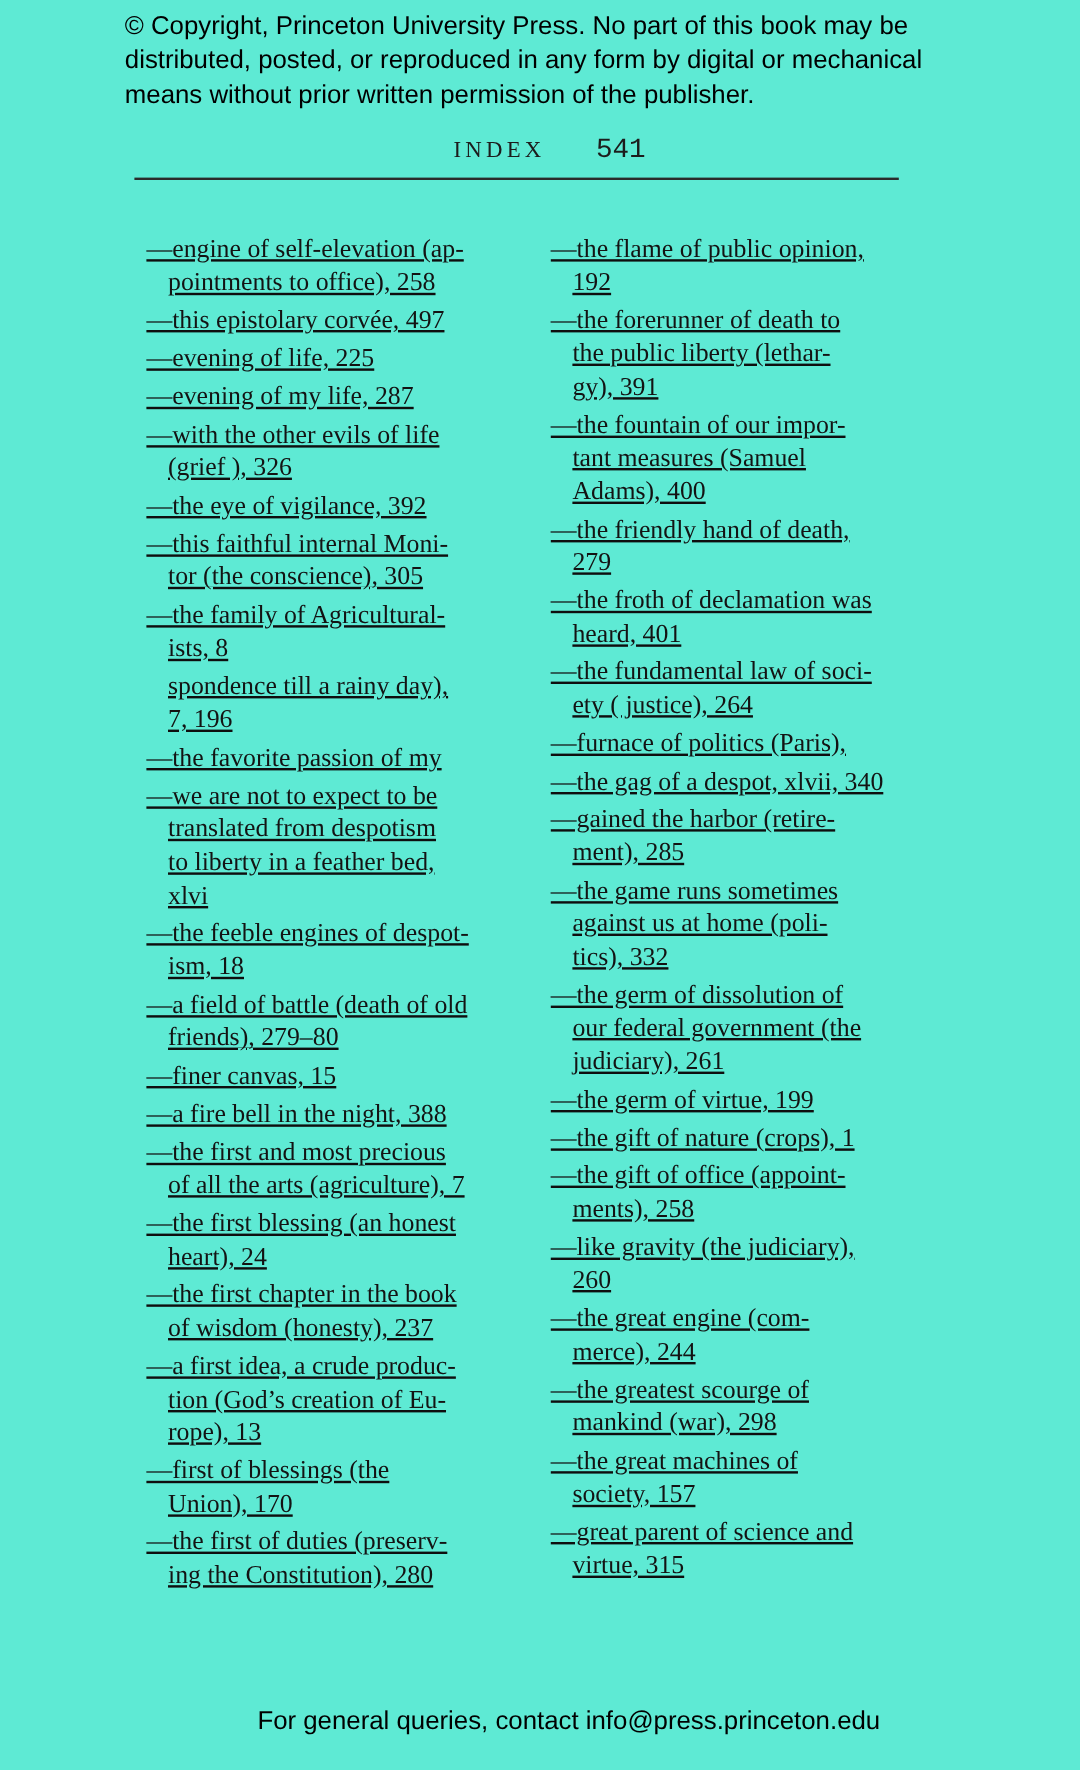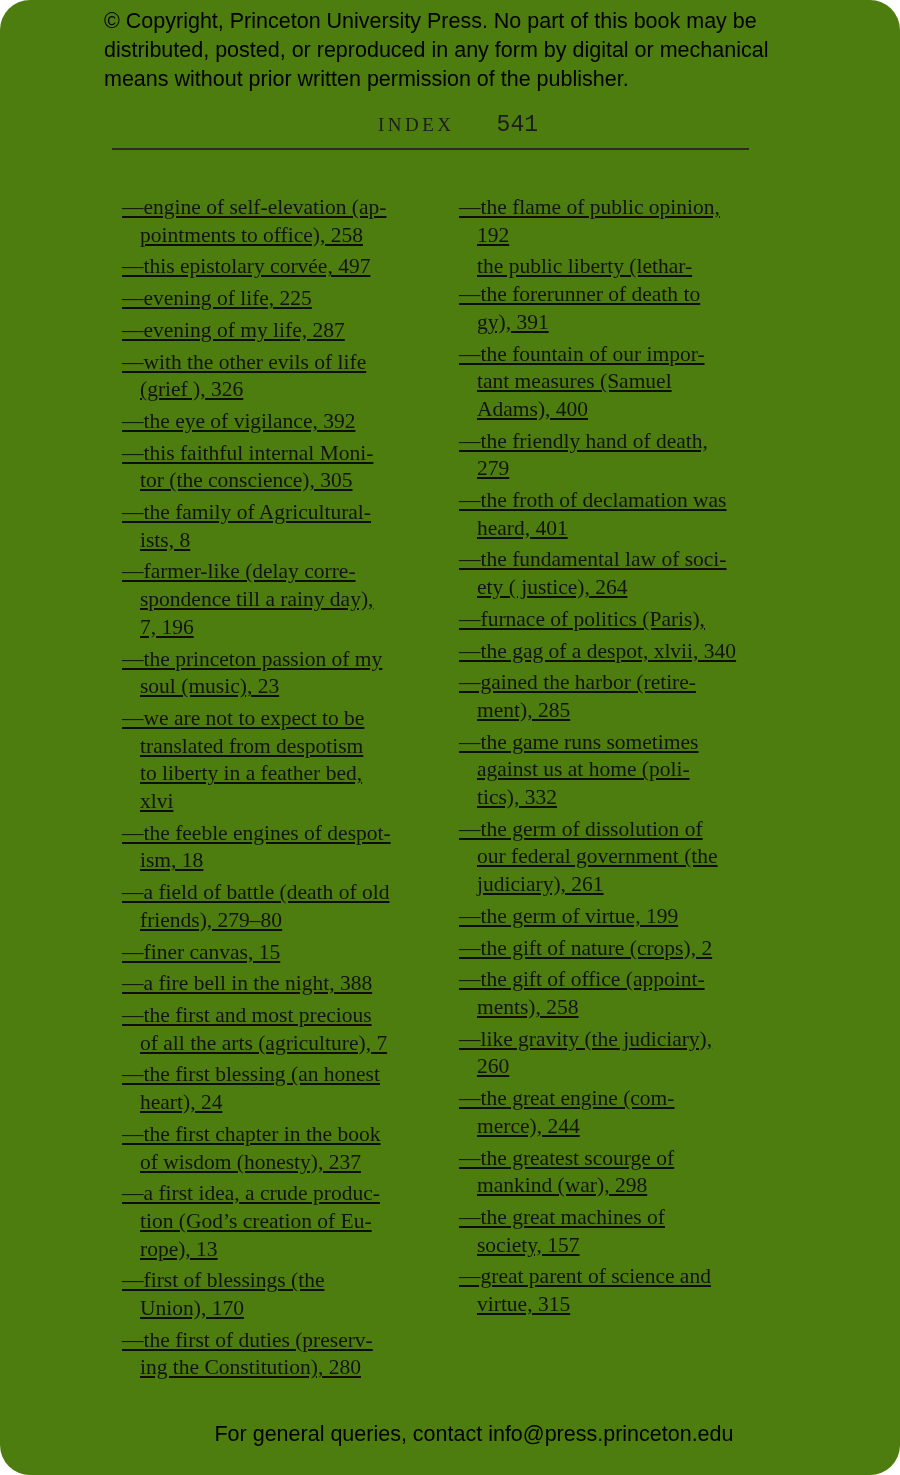--- a/index.html
+++ b/index.html
@@ -4,24 +4,23 @@
 <style>
   html, body {
     margin: 0;
     padding: 0;
     background: #ffffff;
   }
   .page {
     position: relative;
     width: 900px;
     height: 1475px;
-    background: #4d7c0f;
+    background: #5eead4;
     overflow: hidden;
     color: #0e0e0e;
-    border-radius: 30px;
   }
   .copyright {
     position: absolute;
     left: 104px;
     top: 7px;
     width: 720px;
     font-family: "Liberation Sans", sans-serif;
     font-size: 21.5px;
     line-height: 29px;
     color: #000000;
@@ -134,27 +133,25 @@
         </div>
         <div class="entry">
           <div class="line first">—this faithful internal Moni-</div>
           <div class="line cont">tor (the conscience), 305</div>
         </div>
         <div class="entry">
           <div class="line first">—the family of Agricultural-</div>
           <div class="line cont">ists, 8</div>
         </div>
         <div class="entry">
-          <div class="line first">—farmer-like (delay corre-</div>
           <div class="line cont">spondence till a rainy day),</div>
           <div class="line cont">7, 196</div>
         </div>
         <div class="entry">
-          <div class="line first">—the princeton passion of my</div>
-          <div class="line cont">soul (music), 23</div>
+          <div class="line first">—the favorite passion of my</div>
         </div>
         <div class="entry">
           <div class="line first">—we are not to expect to be</div>
           <div class="line cont">translated from despotism</div>
           <div class="line cont">to liberty in a feather bed,</div>
           <div class="line cont">xlvi</div>
         </div>
         <div class="entry">
           <div class="line first">—the feeble engines of despot-</div>
           <div class="line cont">ism, 18</div>
@@ -194,22 +191,22 @@
           <div class="line first">—the first of duties (preserv-</div>
           <div class="line cont">ing the Constitution), 280</div>
         </div>
       </div>
     <div class="col" id="col-right">
         <div class="entry">
           <div class="line first">—the flame of public opinion,</div>
           <div class="line cont">192</div>
         </div>
         <div class="entry">
+          <div class="line first">—the forerunner of death to</div>
           <div class="line cont">the public liberty (lethar-</div>
-          <div class="line first">—the forerunner of death to</div>
           <div class="line cont">gy), 391</div>
         </div>
         <div class="entry">
           <div class="line first">—the fountain of our impor-</div>
           <div class="line cont">tant measures (Samuel</div>
           <div class="line cont">Adams), 400</div>
         </div>
         <div class="entry">
           <div class="line first">—the friendly hand of death,</div>
           <div class="line cont">279</div>
@@ -239,21 +236,21 @@
         </div>
         <div class="entry">
           <div class="line first">—the germ of dissolution of</div>
           <div class="line cont">our federal government (the</div>
           <div class="line cont">judiciary), 261</div>
         </div>
         <div class="entry">
           <div class="line first">—the germ of virtue, 199</div>
         </div>
         <div class="entry">
-          <div class="line first">—the gift of nature (crops), 2</div>
+          <div class="line first">—the gift of nature (crops), 1</div>
         </div>
         <div class="entry">
           <div class="line first">—the gift of office (appoint-</div>
           <div class="line cont">ments), 258</div>
         </div>
         <div class="entry">
           <div class="line first">—like gravity (the judiciary),</div>
           <div class="line cont">260</div>
         </div>
         <div class="entry">

